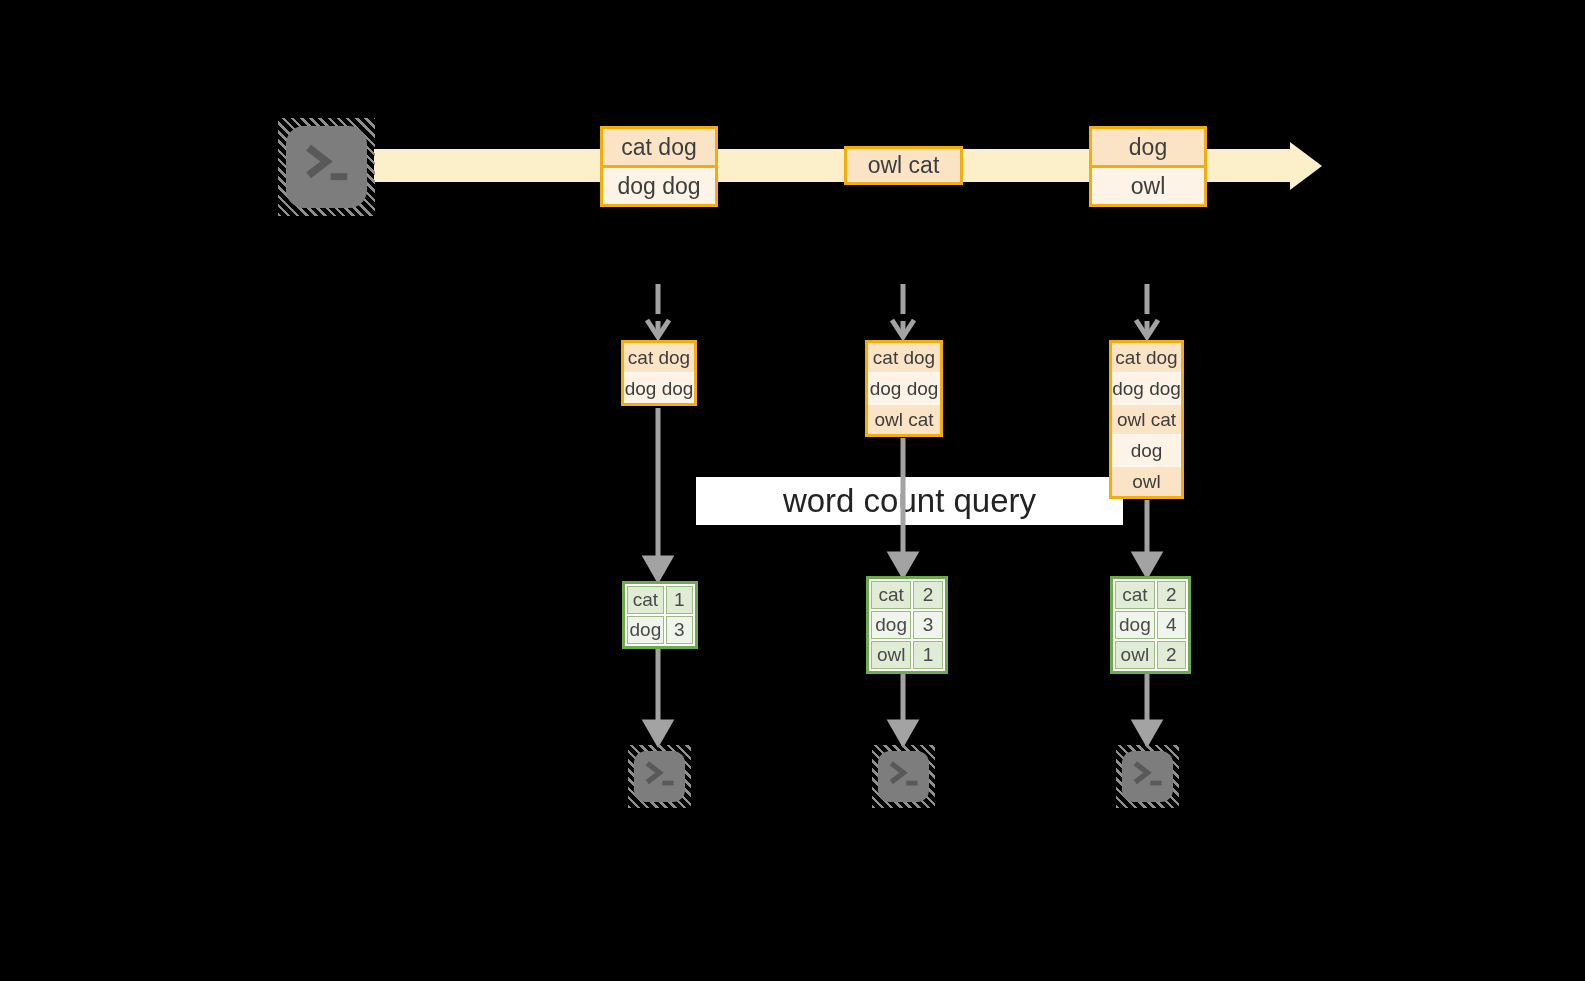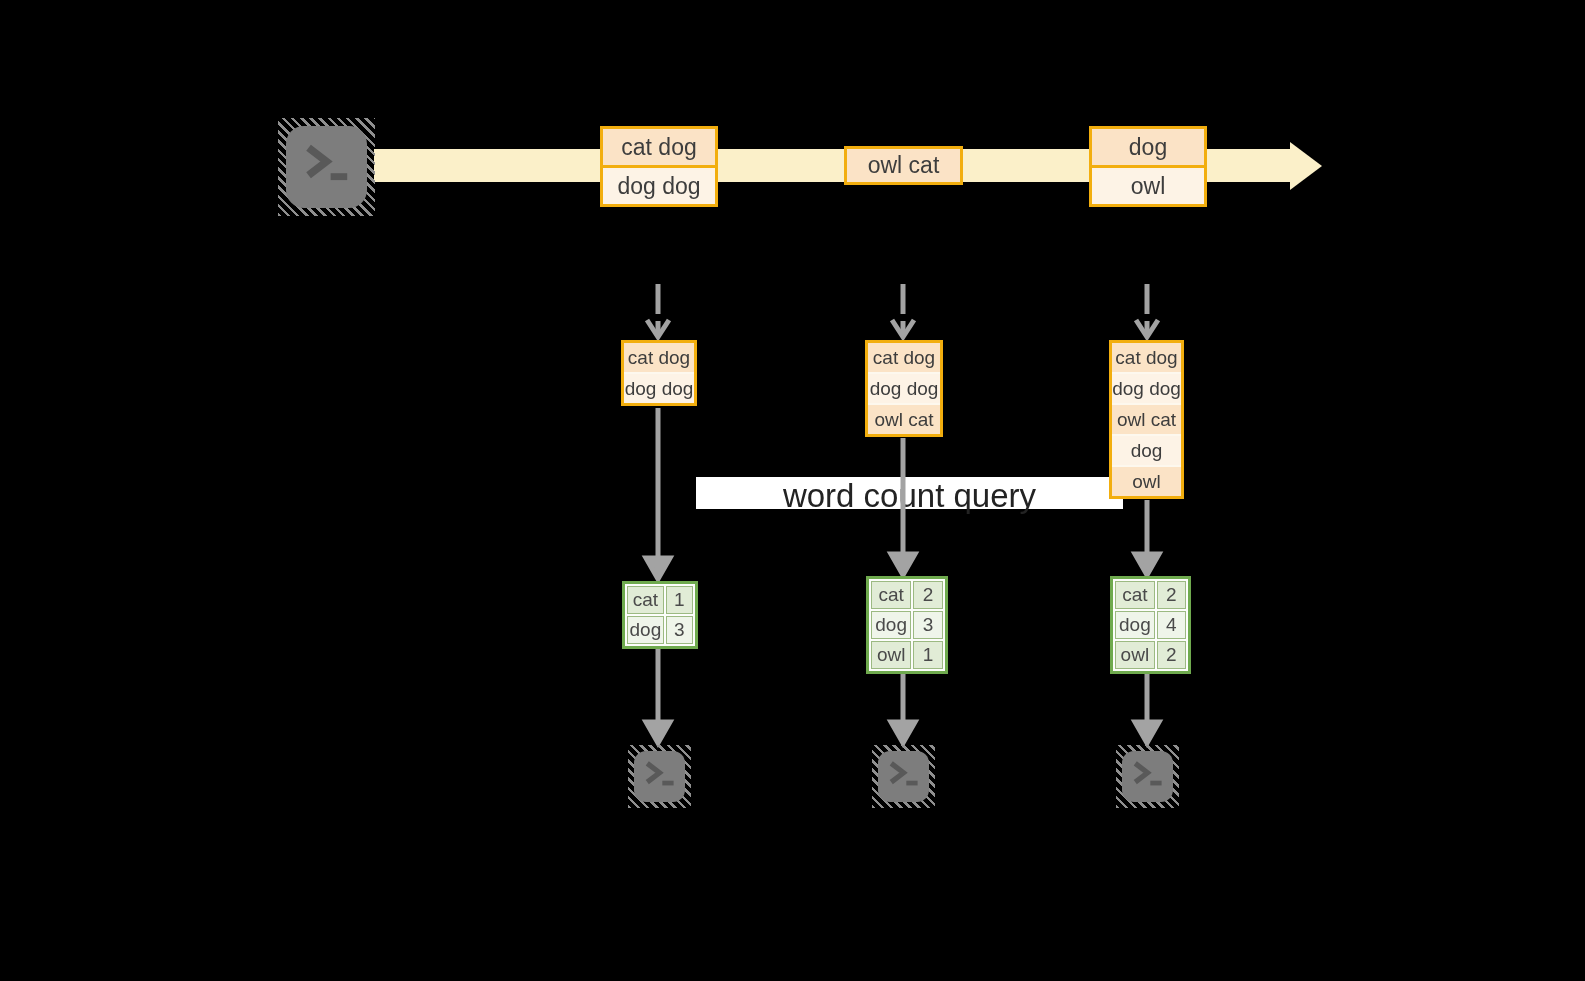--- a/index.html
+++ b/index.html
@@ -40,22 +40,22 @@
   
   .state{position:absolute;border:3px solid #f2ae0e;}
   .state .row{
     height:29px;line-height:29px;text-align:center;font-size:19px;color:#3d3d3d;
   }
   .state .row + .row{border-top:2px solid #fdf8ee;}
   .state .row:nth-child(odd){background:#fbe3c6;}
   .state .row:nth-child(even){background:#fdf3e6;}
   
   .query-band{
-    position:absolute;left:696px;top:459px;width:427px;height:32px;background:#ffffff;
-    display:flex;justify-content:center;
+    position:absolute;left:696px;top:459px;width:427px;height:48px;background:#ffffff;
+    display:flex;align-items:center;justify-content:center;
   }
   .query-band span{font-size:33px;color:#232323;}
   
   .gtable{
     position:absolute;border:3px solid #6faa4e;border-collapse:separate;border-spacing:2px;
     background:#fdfefc;table-layout:fixed;
   }
   .gtable td{
     border:1px solid #9cba82;height:26px;padding:0;text-align:center;
     font-size:19px;color:#4a4a4a;

